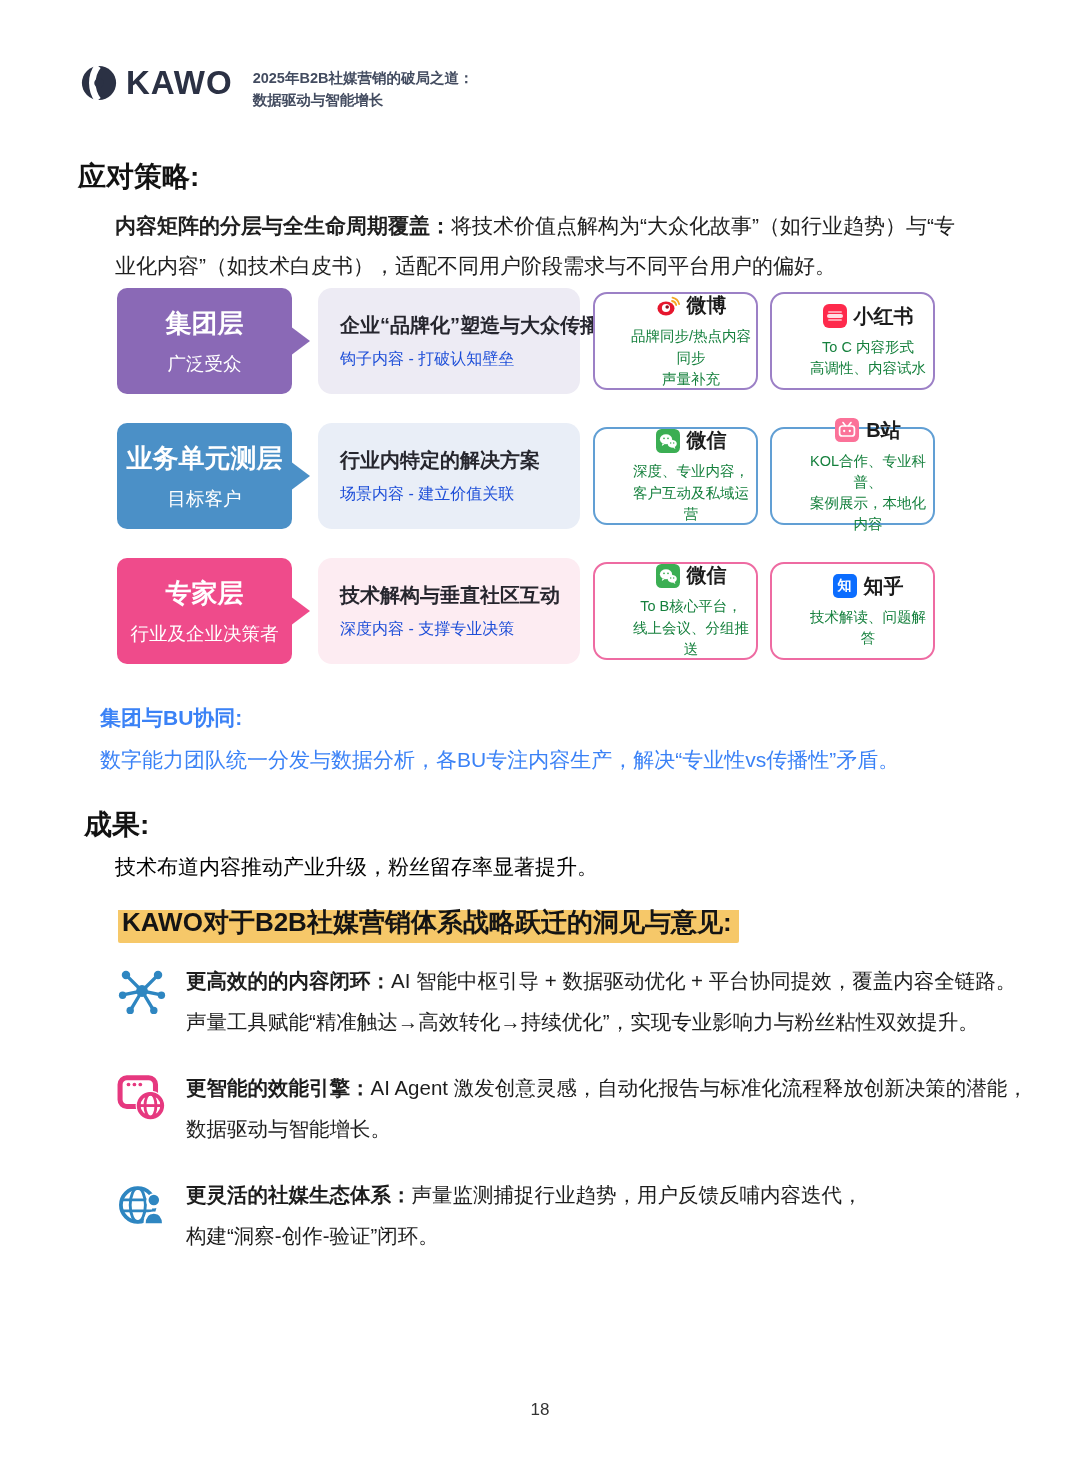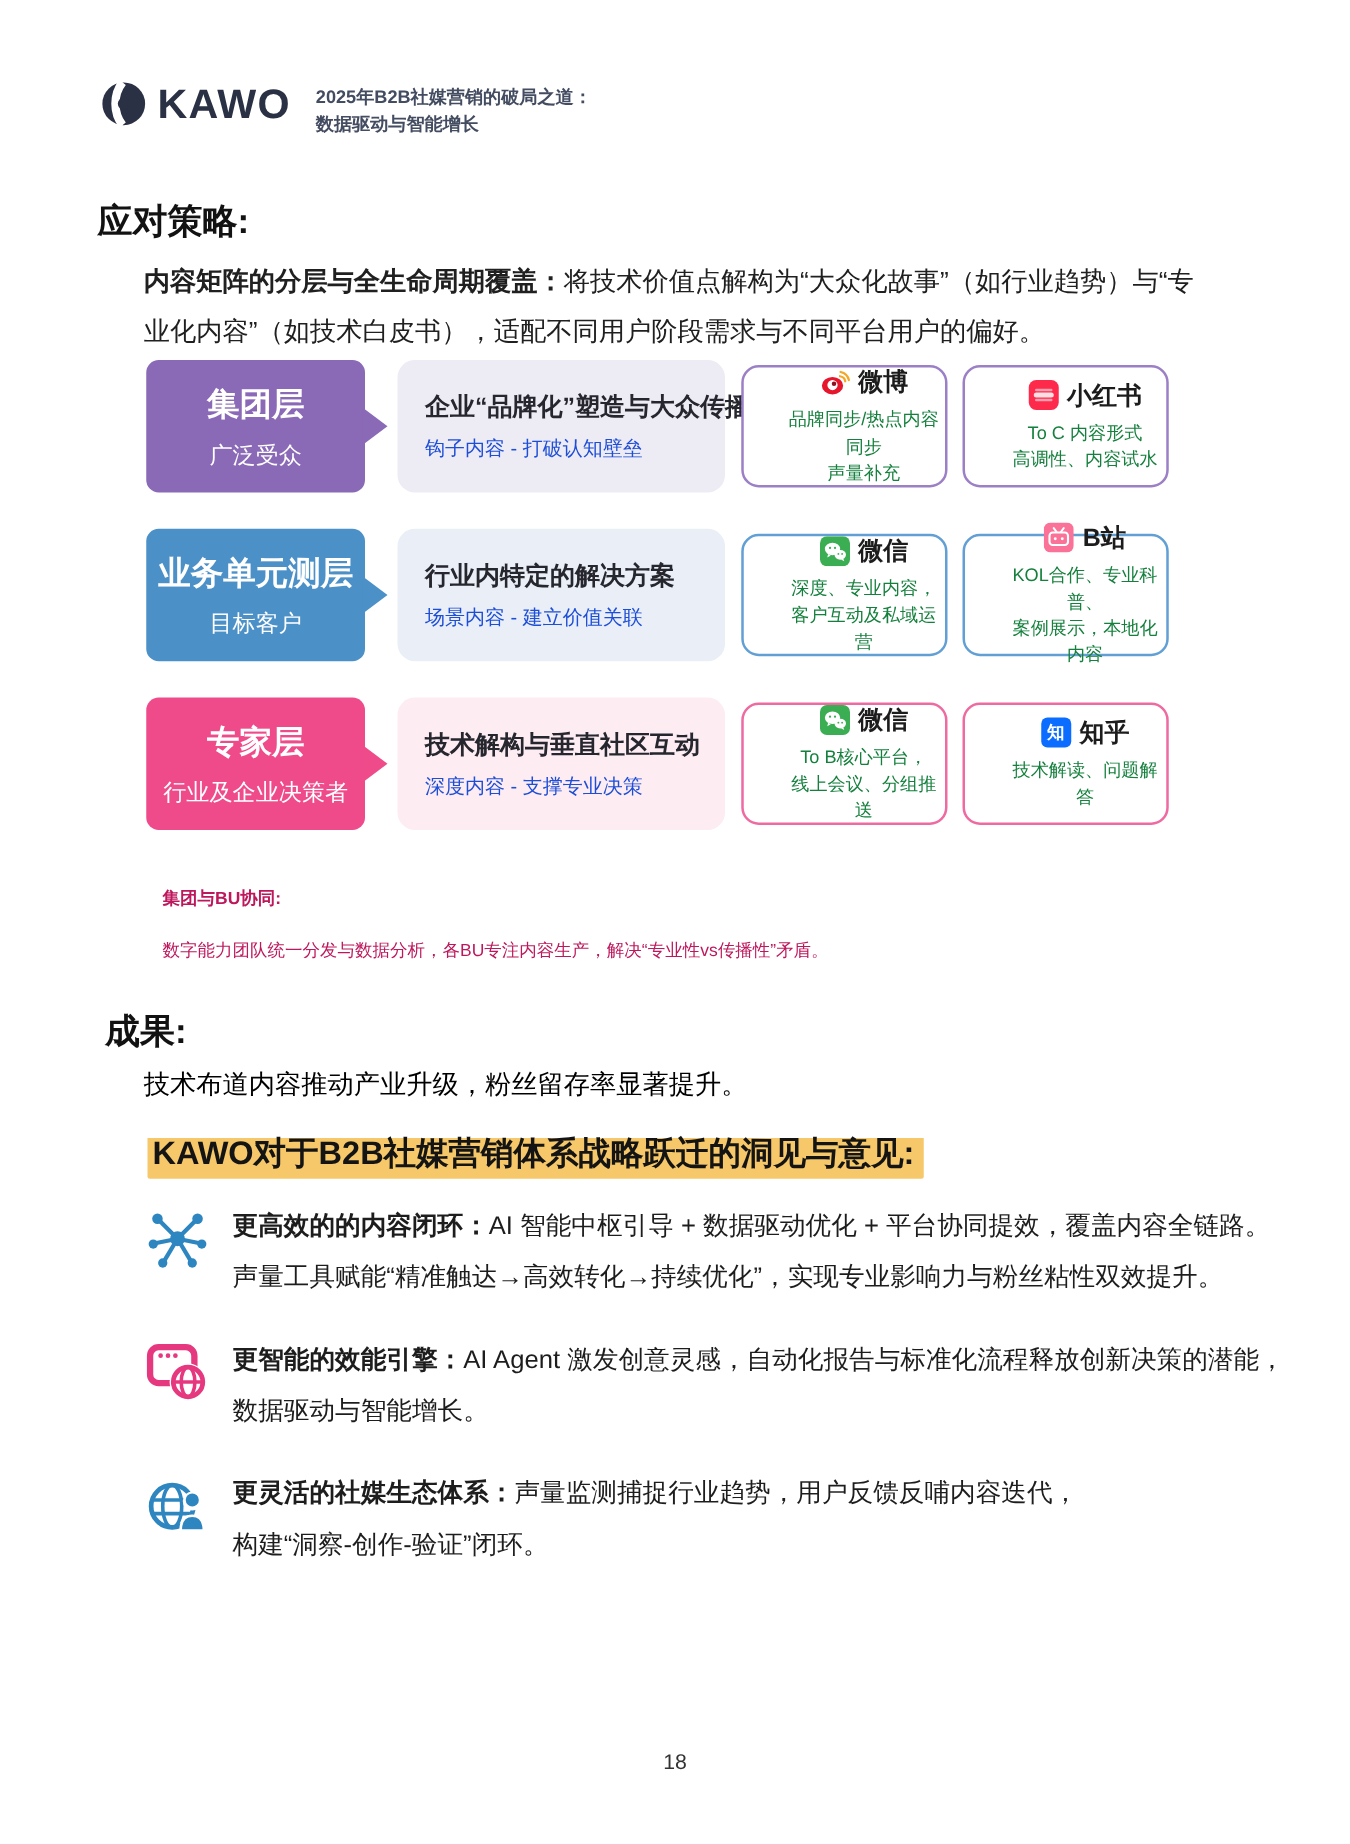--- a/index.html
+++ b/index.html
@@ -72,21 +72,21 @@
   .xhs-box {
     width:24px; height:24px; border-radius:6px; background:#fe2a4c; position:relative;
   }
   .xhs-box::after {
     content:""; position:absolute; left:4px; top:10px; width:16px; height:4px;
     background:rgba(255,255,255,.85); border-radius:2px;
     box-shadow:0 -4px 0 -1px rgba(255,255,255,.55), 0 4px 0 -1px rgba(255,255,255,.55);
   }
 
   
-  .bu { position:absolute; left:130px; top:697px; font-size:14px; line-height:42px; color:#be185d; white-space:nowrap; }
+  .bu { position:absolute; left:100px; top:697px; font-size:21px; line-height:42px; color:#3b82f6; white-space:nowrap; }
   .bu-lead { font-weight:bold; }
   .h-results { position:absolute; left:84px; top:806px; font-size:28px; font-weight:bold; color:#121212; }
   .results-text { position:absolute; left:115px; top:853px; font-size:21px; color:#000000; white-space:nowrap; }
 
   
   .h-insights { position:absolute; left:118px; top:903px; font-size:26px; font-weight:bold; color:#141414; }
   .hl {
     background:linear-gradient(180deg, rgba(0,0,0,0) 18%, #f6c869 18%);
     padding:2px 7px 3px 4px; border-radius:2px; display:inline-block;
   }

